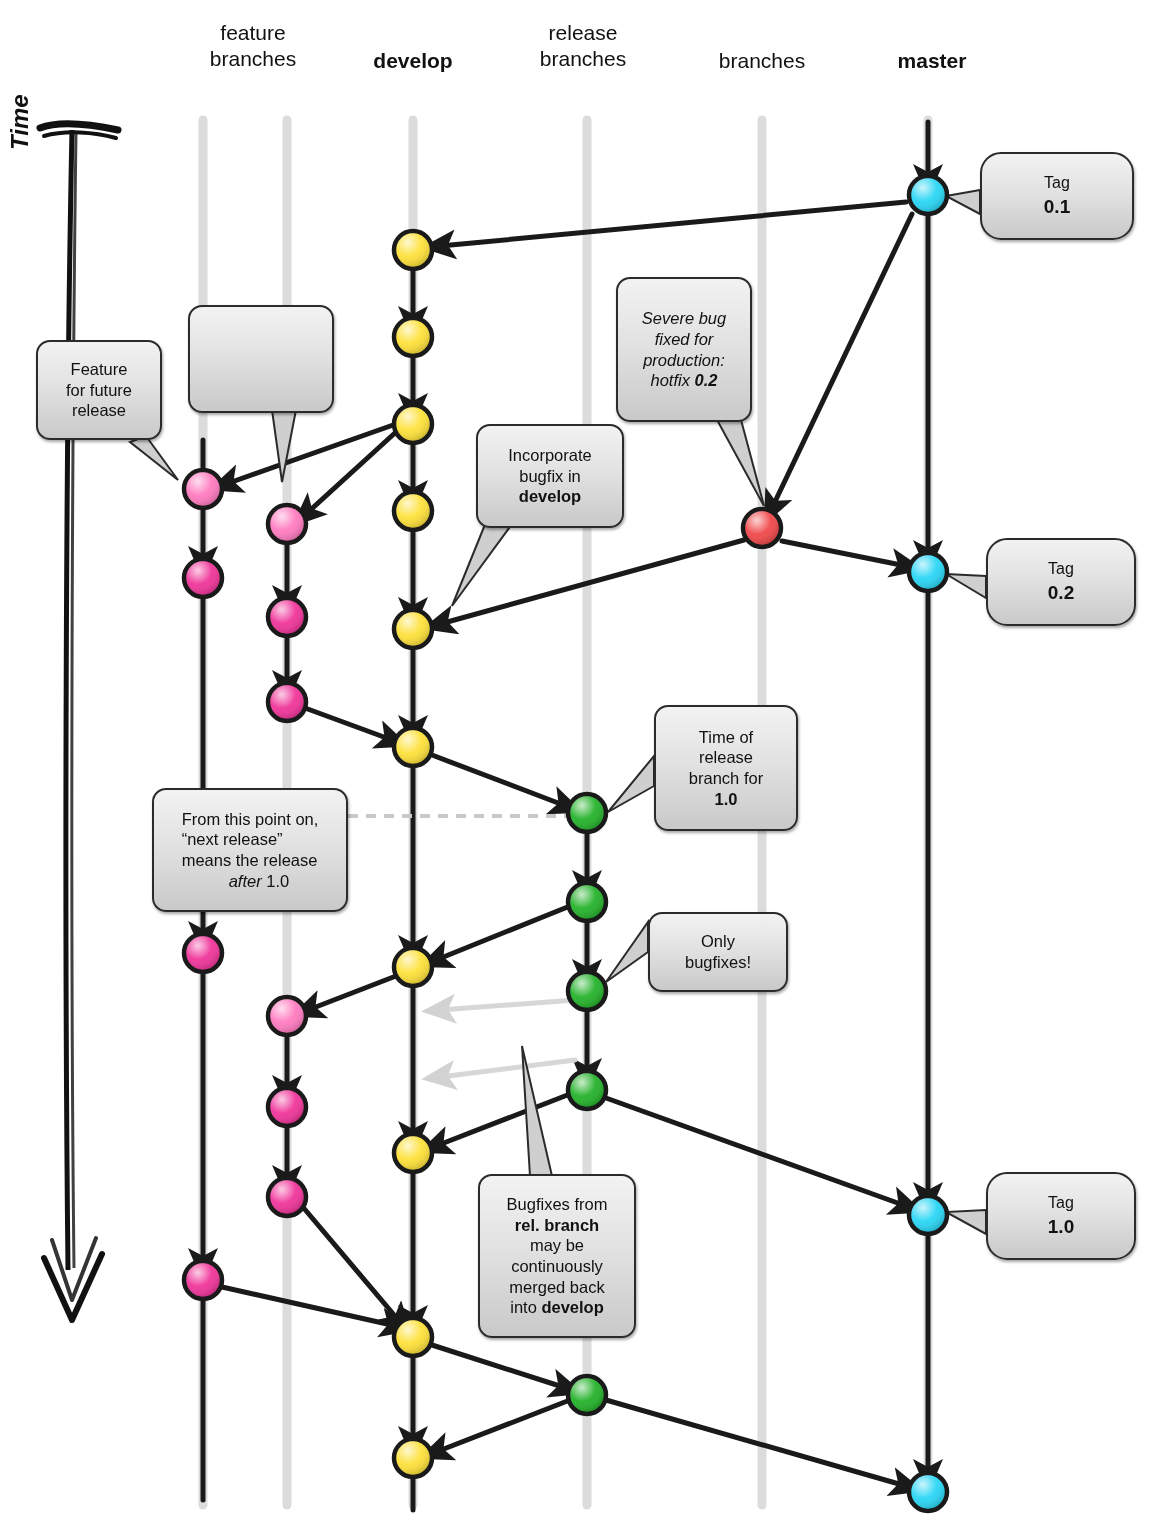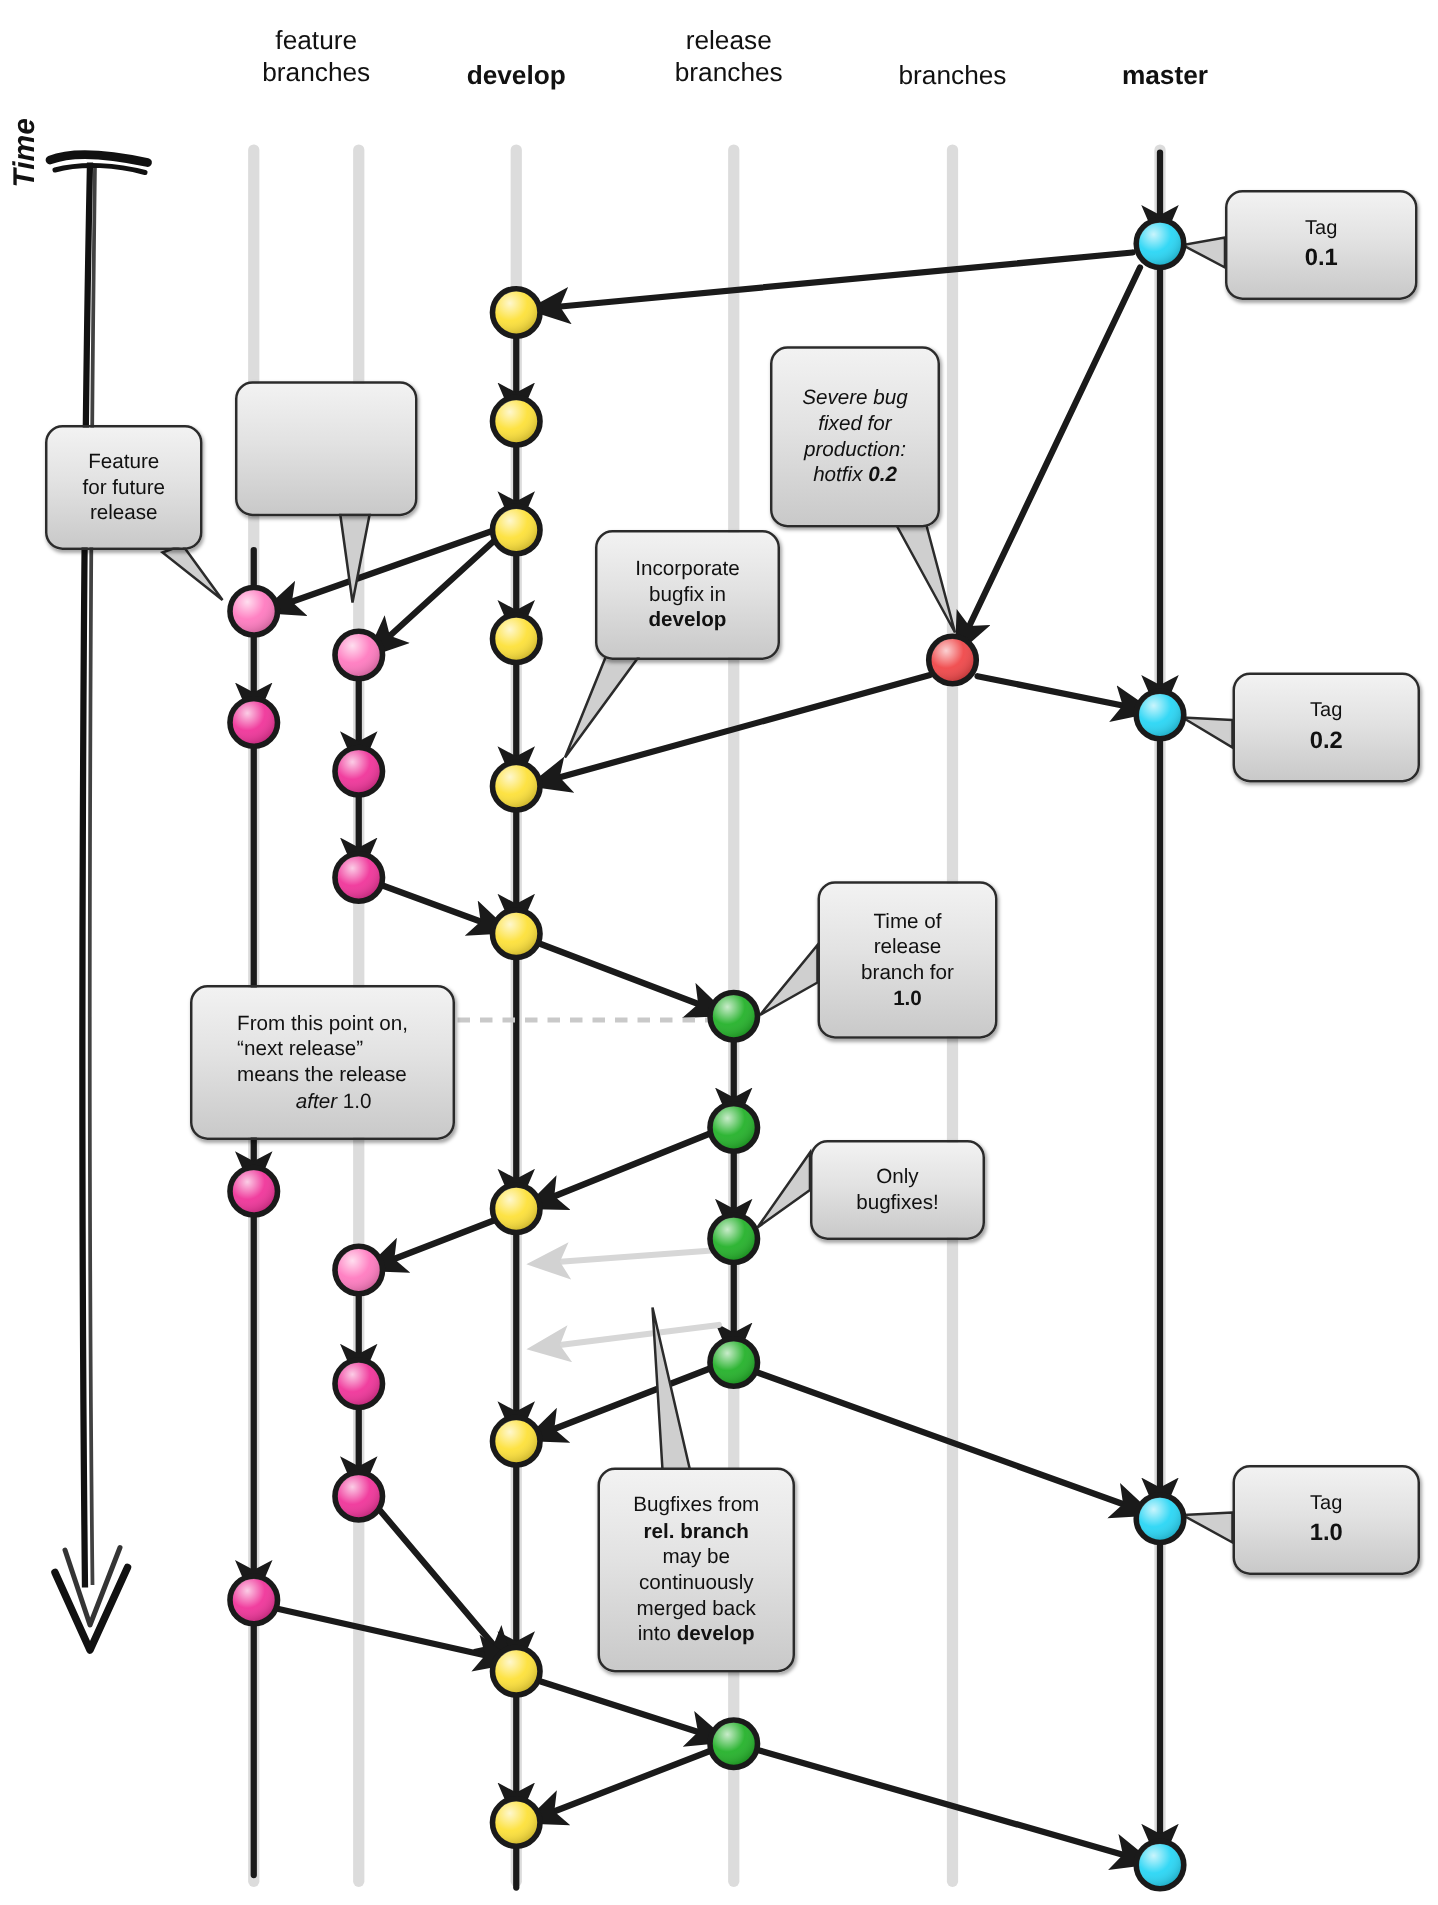--- a/index.html
+++ b/index.html
@@ -69,20 +69,21 @@
     display: block;
   }
   .callout b {
     font-weight: bold;
   }
   .callout i {
     margin-left: 47px;
   }
   .tag-callout {
     font-size: 16px;
+    border-radius: 21px;
   }
   .tag-callout .tagnum {
     font-weight: bold;
     font-size: 19px;
     display: block;
     margin-top: 2px;
   }
   .cl-left {
     text-align: left;
   }
@@ -378,21 +379,21 @@
       </span>
   </div>
   <div class="callout" style="left:654px; top:705px; width:144px; height:126px;">
     <span>
         <span class="line">Time of</span>
         <span class="line">release</span>
         <span class="line">branch for</span>
         <span class="line"><b>1.0</b></span>
       </span>
   </div>
-  <div class="callout cl-left" style="left:152px; top:788px; width:212px; height:124px;">
+  <div class="callout cl-left" style="left:152px; top:788px; width:196px; height:124px;">
     <span>
         <span class="line">From this point on,</span>
         <span class="line">“next release”</span>
         <span class="line">means the release</span>
         <span class="line"><i>after</i> 1.0</span>
       </span>
   </div>
   <div class="callout" style="left:478px; top:1174px; width:158px; height:164px;">
     <span>
         <span class="line">Bugfixes from</span>

